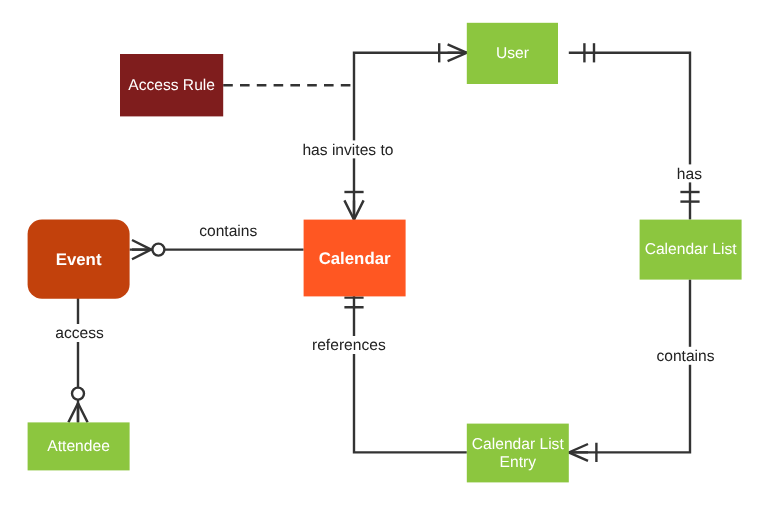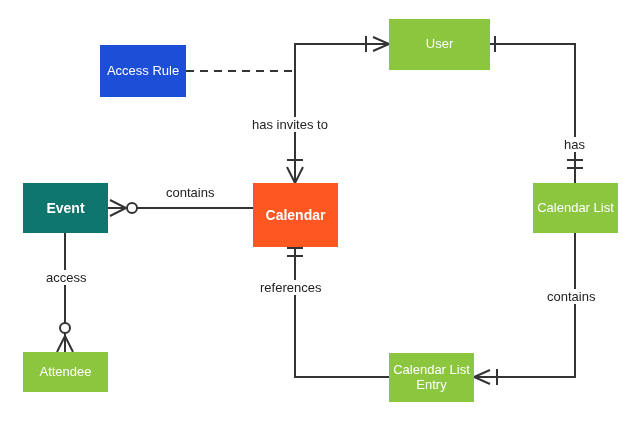--- a/index.html
+++ b/index.html
@@ -133,29 +133,29 @@
 
       <g>
         <circle cx="65" cy="328" r="5" fill="#ffffff" stroke="#333333" stroke-width="2"></circle>
         <path d="M 57 352 L 65 336 L 73 352" fill="none" stroke="#333333" stroke-width="2"></path>
         <line x1="65" y1="336" x2="65" y2="352" stroke="#333333" stroke-width="2"></line>
       </g>
     </g>
 
   </svg>
 
-  <div class="entity-box" style="left:100px; top:45px; width:86px; height:52px; background:#1d4ed8;">
+  <div class="entity-box" style="left:100px; top:45px; width:86px; height:52px; background:#7f1d1d;">
     <span class="entity-label">Access Rule</span>
   </div>
 
-  <div class="entity-box" style="left:389px; top:19px; width:101px; height:51px; background:#8CC63F;">
+  <div class="entity-box" style="left:389px; top:19px; width:76px; height:51px; background:#8CC63F;">
     <span class="entity-label">User</span>
   </div>
 
-  <div class="entity-box accent" style="left:23px; top:183px; width:85px; height:50px; background:#0f766e;">
+  <div class="entity-box accent" style="left:23px; top:183px; width:85px; height:66px; background:#c2410c;border-radius:12px;">
     <span class="entity-label">Event</span>
   </div>
 
   <div class="entity-box accent" style="left:253px; top:183px; width:85px; height:64px; background:#FF5722;">
     <span class="entity-label">Calendar</span>
   </div>
 
   <div class="entity-box" style="left:533px; top:183px; width:85px; height:50px; background:#8CC63F;">
     <span class="entity-label">Calendar List</span>
   </div>

